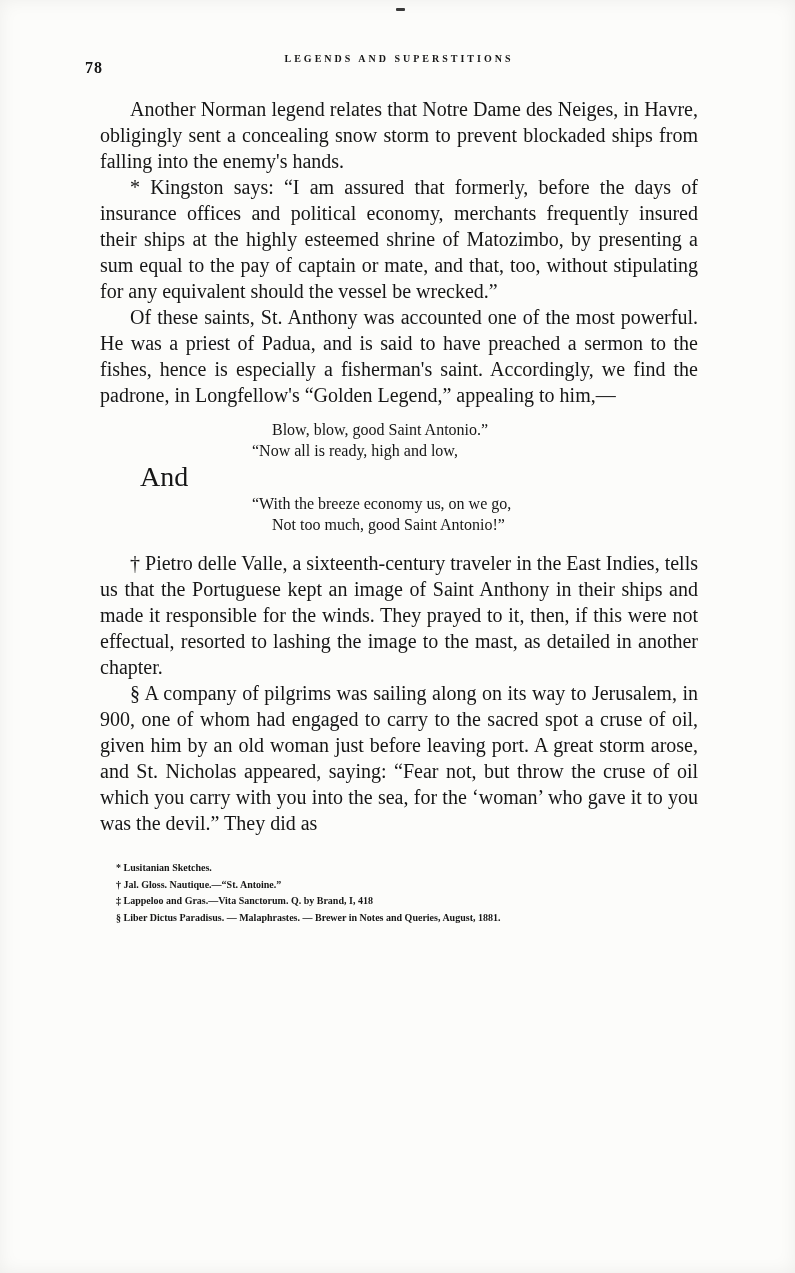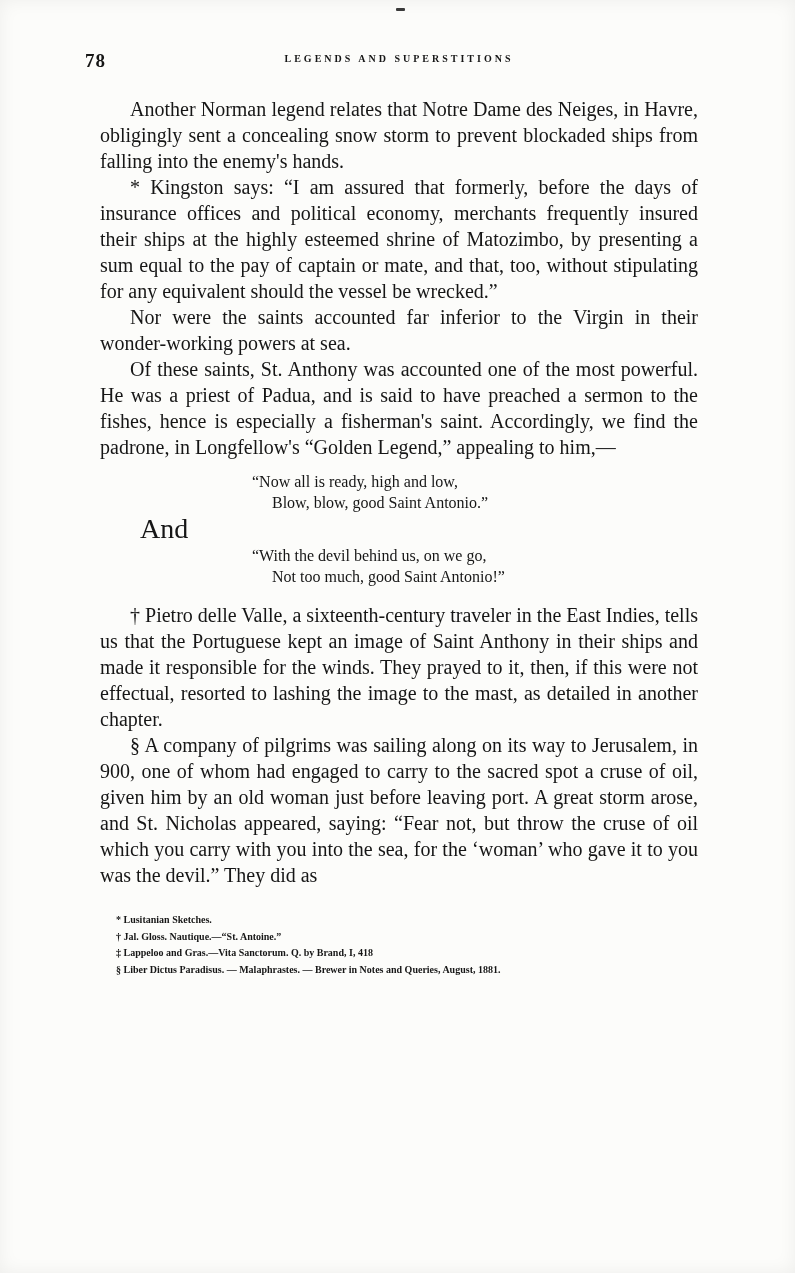--- a/index.html
+++ b/index.html
@@ -26,23 +26,23 @@
     border-radius: 1px;
   }
   .page-header {
     position: relative;
     height: 26px;
     margin-bottom: 20px;
   }
   .page-number {
     position: absolute;
     left: -15px;
-    top: 0;
+    top: 9px;
     font-weight: bold;
-    font-size: 19px;
+    font-size: 16px;
     letter-spacing: 1px;
   }
   .running-title {
     display: block;
     text-align: center;
     font-weight: bold;
     font-size: 10px;
     letter-spacing: 3px;
     padding-top: 3px;
   }
@@ -79,31 +79,30 @@
   <div class="scan-artifact"></div>
 
   <div class="page-header">
     <span class="page-number">78</span>
     <span class="running-title">LEGENDS AND SUPERSTITIONS</span>
   </div>
 
   <div class="body-text">
     <p>Another Norman legend relates that Notre Dame des Neiges, in Havre, obligingly sent a concealing snow storm to prevent blockaded ships from falling into the enemy's hands.</p>
     <p>* Kingston says: “I am assured that formerly, before the days of insurance offices and political economy, merchants frequently insured their ships at the highly esteemed shrine of Matozimbo, by presenting a sum equal to the pay of captain or mate, and that, too, without stipulating for any equivalent should the vessel be wrecked.”</p>
-    <p>Nor were the saints accounted far inferior to the Virgin in their wonder-working powers at sea.</p>
     <p>Of these saints, St. Anthony was accounted one of the most powerful. He was a priest of Padua, and is said to have preached a sermon to the fishes, hence is especially a fisherman's saint. Accordingly, we find the padrone, in Longfellow's “Golden Legend,” appealing to him,—</p>
 
     <div class="verse-block">
       <div>
+        <div class="verse-line verse-line-cont">Blow, blow, good Saint Antonio.”</div>
         <div class="verse-line">“Now all is ready, high and low,</div>
-        <div class="verse-line verse-line-cont">Blow, blow, good Saint Antonio.”</div>
       </div>
       <div class="verse-connector">And</div>
       <div>
-        <div class="verse-line">“With the devil behind us, on we go,</div>
+        <div class="verse-line">“With the breeze economy us, on we go,</div>
         <div class="verse-line verse-line-cont">Not too much, good Saint Antonio!”</div>
       </div>
     </div>
 
     <p>† Pietro delle Valle, a sixteenth-century traveler in the East Indies, tells us that the Portuguese kept an image of Saint Anthony in their ships and made it responsible for the winds. They prayed to it, then, if this were not effectual, resorted to lashing the image to the mast, as detailed in another chapter.</p>
     <p>§ A company of pilgrims was sailing along on its way to Jerusalem, in 900, one of whom had engaged to carry to the sacred spot a cruse of oil, given him by an old woman just before leaving port. A great storm arose, and St. Nicholas appeared, saying: “Fear not, but throw the cruse of oil which you carry with you into the sea, for the ‘woman’ who gave it to you was the devil.” They did as</p>
   </div>
 
   <div class="footnotes">
     <div class="footnote">* Lusitanian Sketches.</div>

